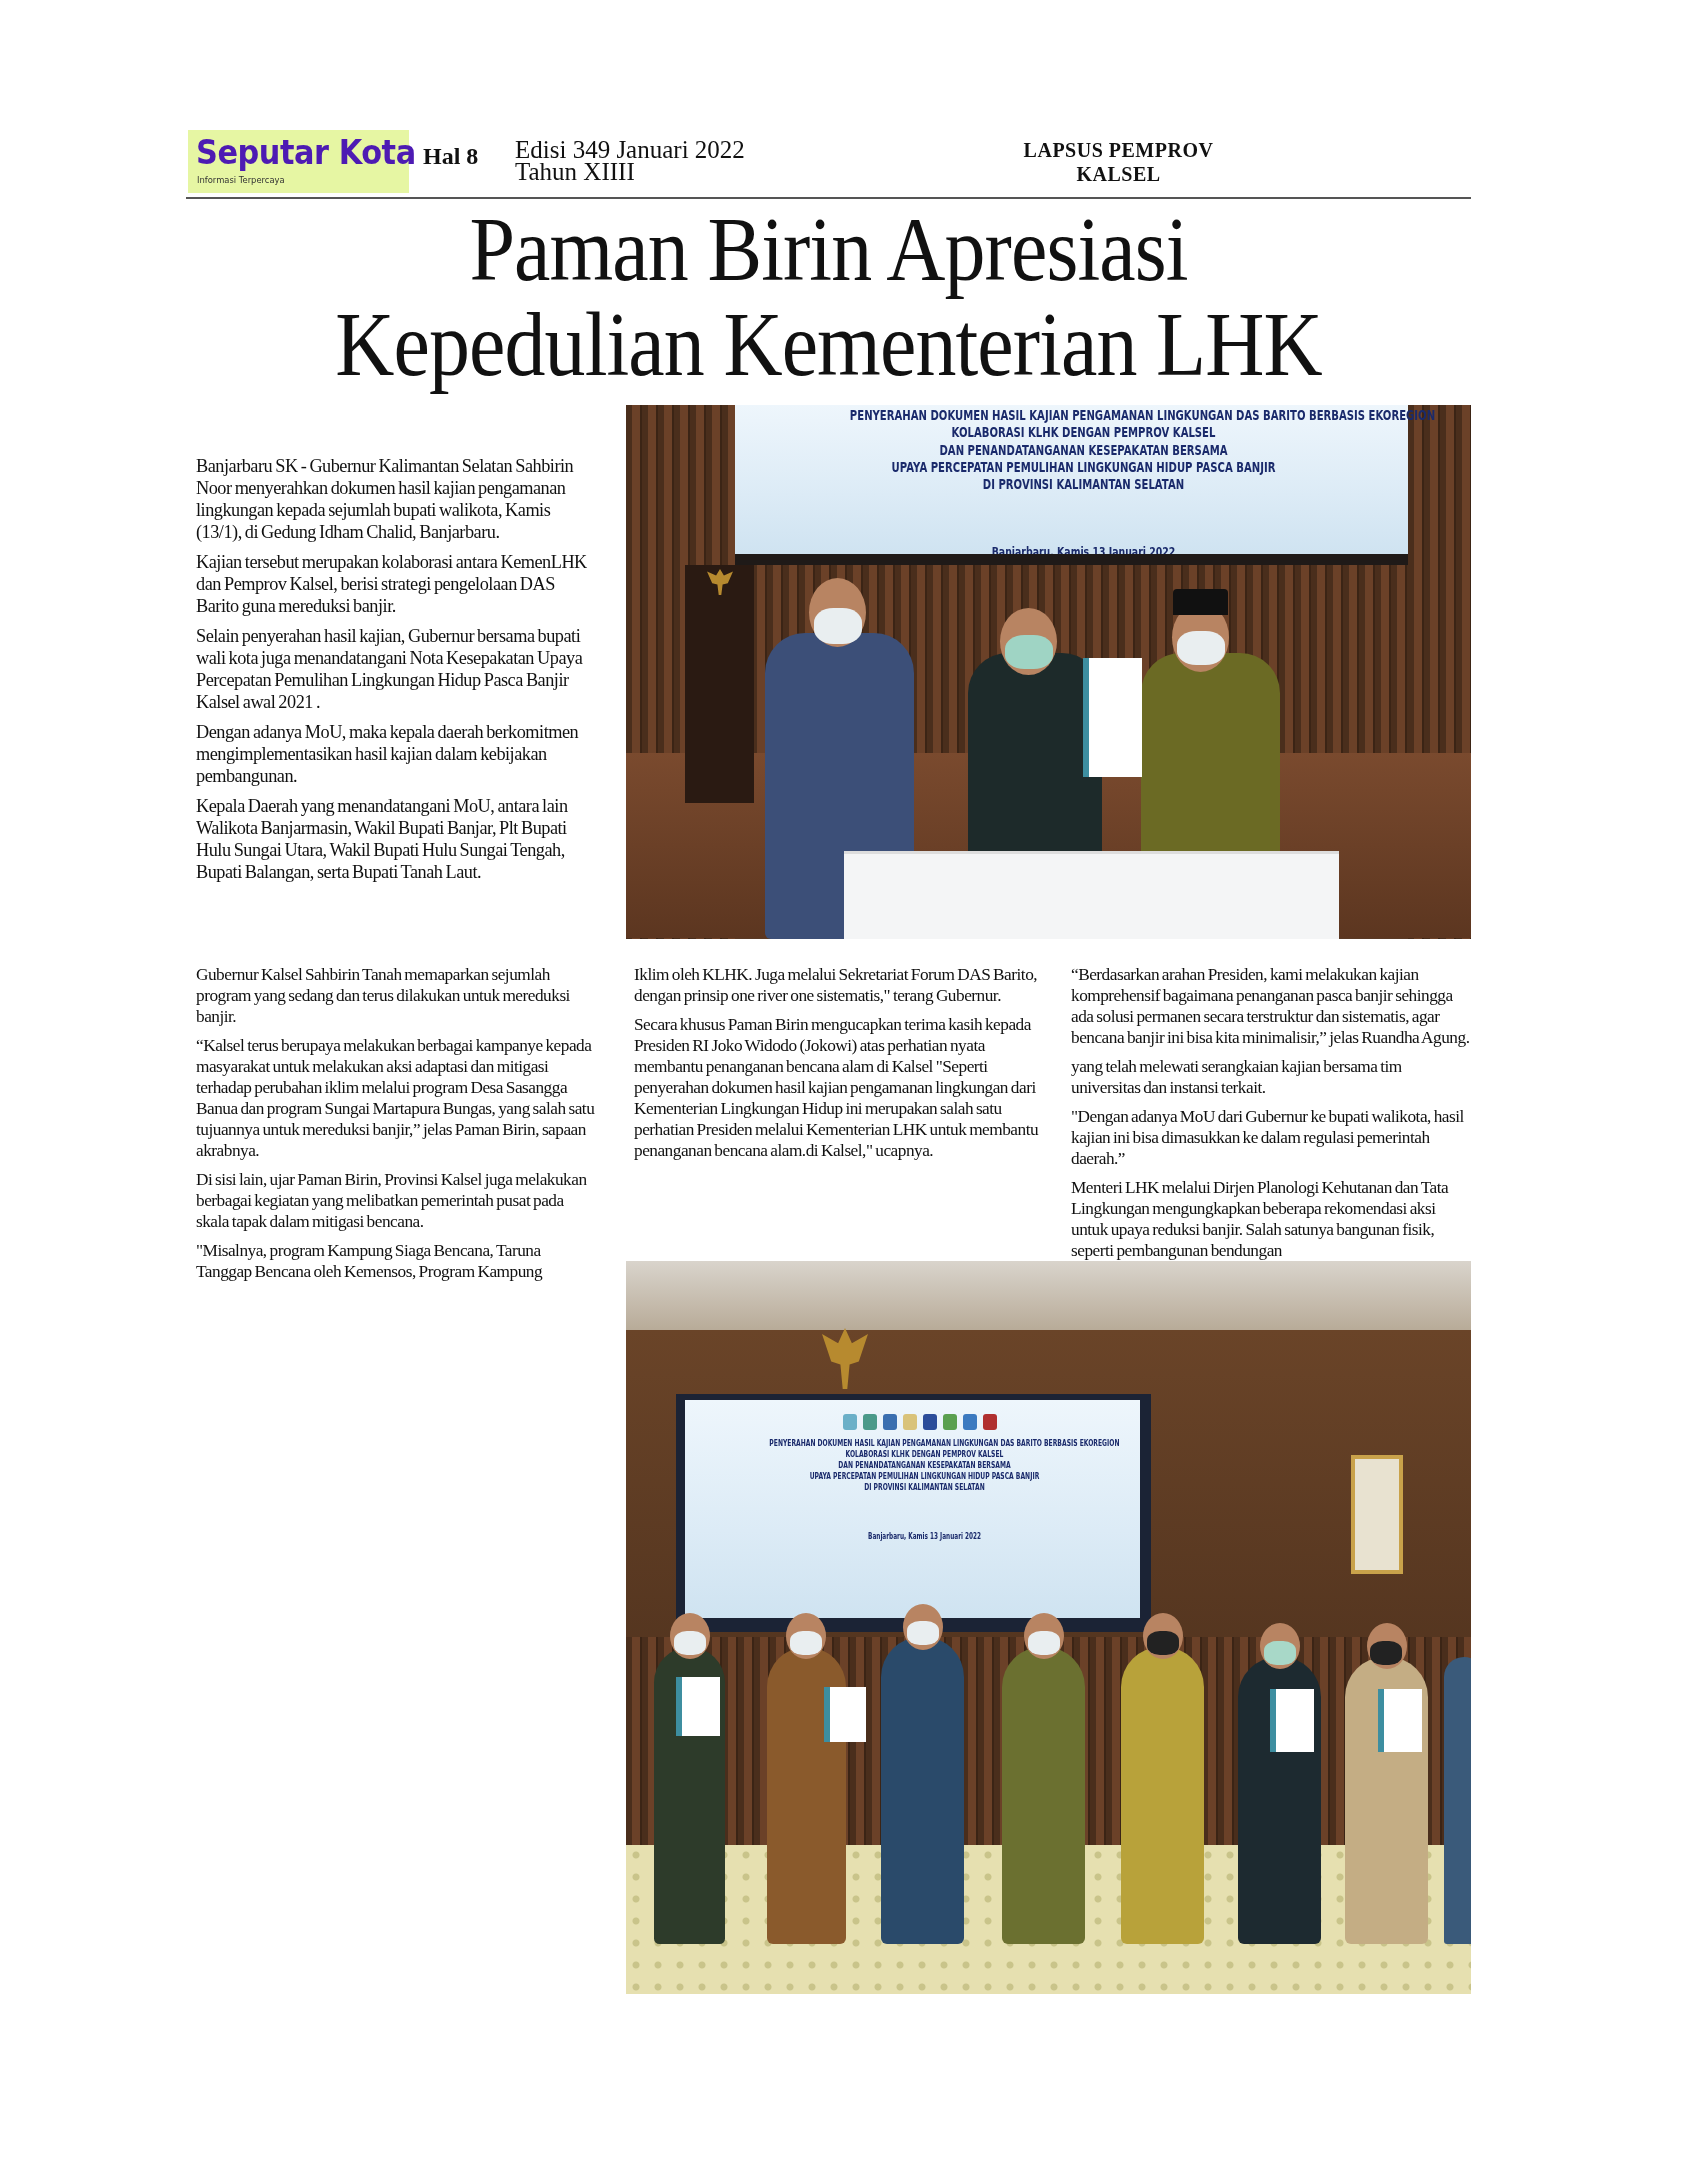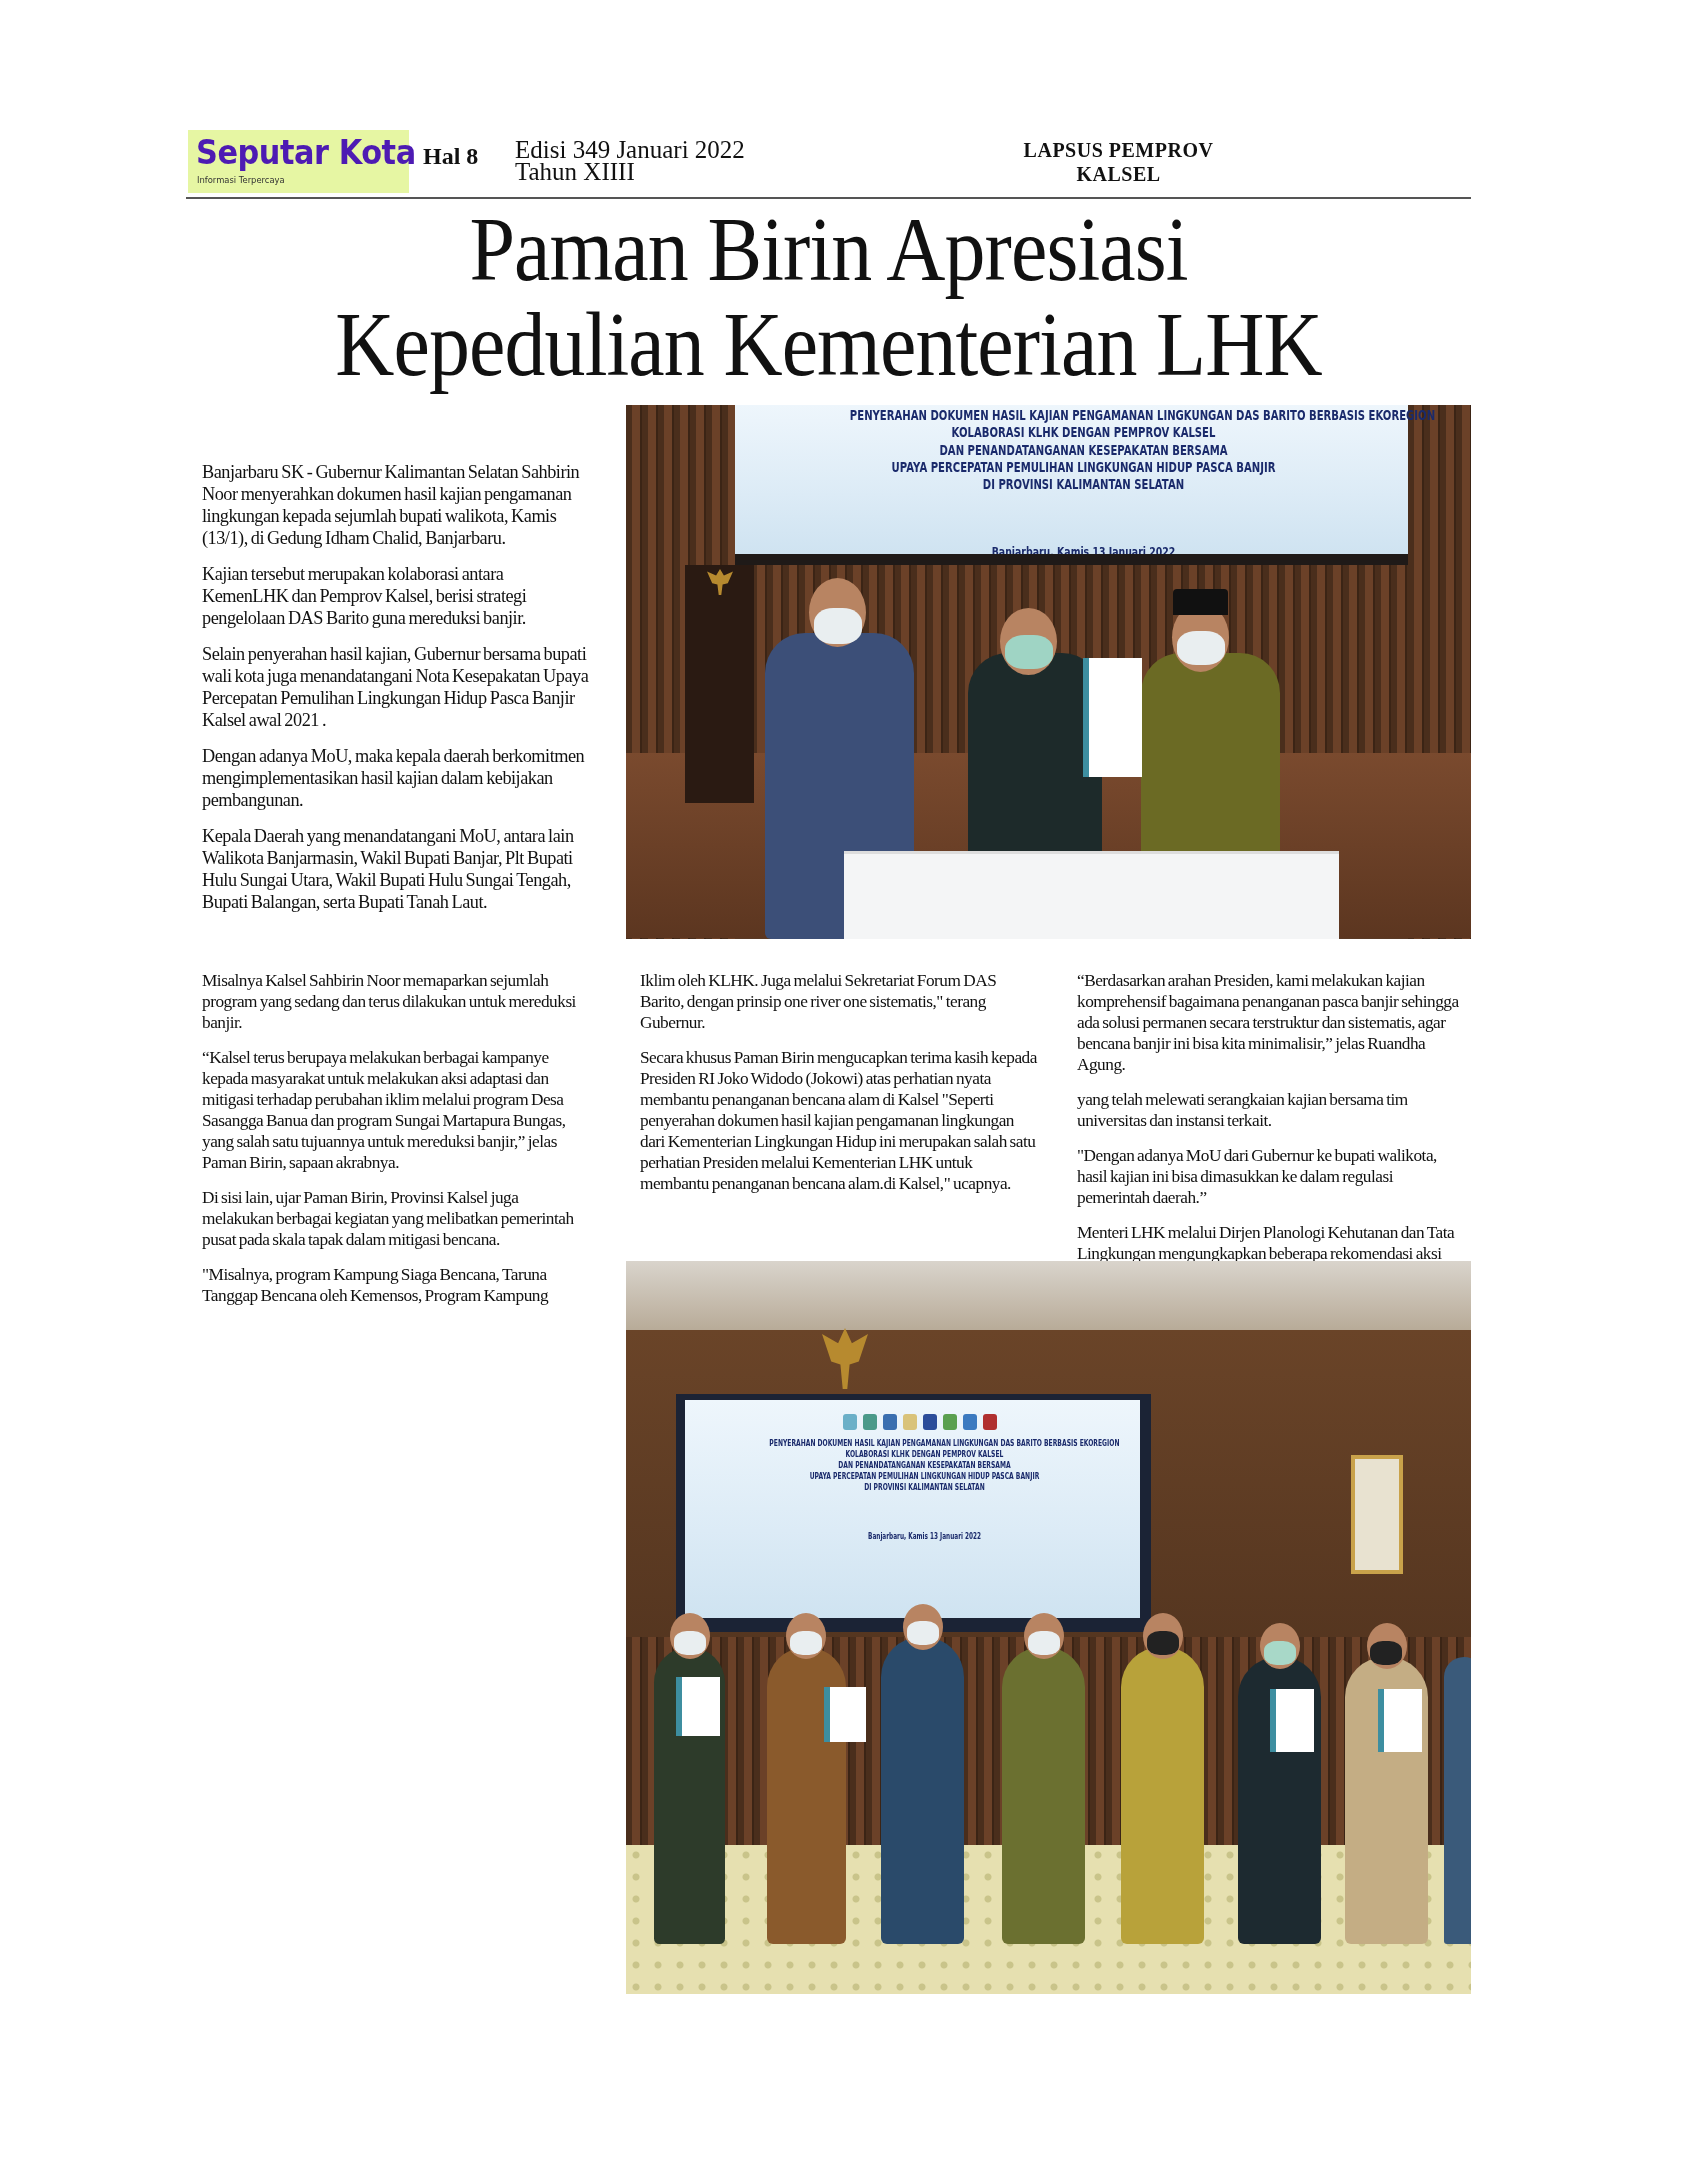--- a/index.html
+++ b/index.html
@@ -14,21 +14,21 @@
   .edisi { left:515px; top:139px; font-size:25px; line-height:22px; white-space:nowrap; }
   .lapsus { left:990px; top:138px; width:257px; text-align:center; font-weight:bold; font-size:20px; line-height:24px; letter-spacing:0.5px; }
   .rule { left:186px; top:197px; width:1285px; height:0; border-top:2px solid #555; }
 
   
   .headline { left:186px; top:202px; width:1285px; text-align:center; font-size:91px; line-height:95px; font-weight:normal; letter-spacing:-1px; transform:scaleX(0.9); transform-origin:center; }
   .headline div { white-space:nowrap; }
 
   
   .col { font-size:17.3px; line-height:21px; letter-spacing:-0.5px; word-spacing:-1px; }
-  .col p { margin:14px; }
+  .col p { margin:8px; }
   .col1a { left:188px; top:447px; width:416px; font-size:18.3px; line-height:22px; }
   .col1b { left:188px; top:956px; width:416px; }
   .col2 { left:626px; top:956px; width:426px; }
   .col3 { left:1063px; top:956px; width:416px; }
 
   
   .photo { overflow:hidden; }
   .photo1 { left:626px; top:405px; width:845px; height:534px; background:#5a3a26; }
   .photo2 { left:626px; top:1261px; width:845px; height:733px; background:#6a4a30; }
 
@@ -110,21 +110,21 @@
   <div class="mask" style="left:379px;top:230px;width:48px;height:34px;background:#9fd4c4;"></div>
   <div class="person" style="left:515px;top:248px;width:139px;height:277px;background:#6b6a24;"></div>
   <div class="head" style="left:546px;top:198px;width:57px;height:69px;"></div>
   <div style="position:absolute;left:547px;top:184px;width:55px;height:26px;background:#111;border-radius:4px 4px 0 0;"></div>
   <div class="mask" style="left:551px;top:226px;width:48px;height:34px;"></div>
   <div class="doc" style="left:457px;top:253px;width:53px;height:119px;"></div>
   <div class="table" style="left:218px;top:446px;width:495px;height:88px;"></div>
 </div>
 
 <div class="abs col col1b">
-  <p>Misalnya Kalsel Sahbirin Noor memaparkan sejumlah program yang sedang dan terus dilakukan untuk mereduksi banjir.</p>
+  <p>Gubernur Kalsel Sahbirin Tanah memaparkan sejumlah program yang sedang dan terus dilakukan untuk mereduksi banjir.</p>
   <p>“Kalsel terus berupaya melakukan berbagai kampanye kepada masyarakat untuk melakukan aksi adaptasi dan mitigasi terhadap perubahan iklim melalui program Desa Sasangga Banua dan program Sungai Martapura Bungas, yang salah satu tujuannya untuk mereduksi banjir,” jelas Paman Birin, sapaan akrabnya.</p>
   <p>Di sisi lain, ujar Paman Birin, Provinsi Kalsel juga melakukan berbagai kegiatan yang melibatkan pemerintah pusat pada skala tapak dalam mitigasi bencana.</p>
   <p>"Misalnya, program Kampung Siaga Bencana, Taruna Tanggap Bencana oleh Kemensos, Program Kampung</p>
 </div>
 
 <div class="abs col col2">
   <p>Iklim oleh KLHK. Juga melalui Sekretariat Forum DAS Barito, dengan prinsip one river one sistematis," terang Gubernur.</p>
   <p>Secara khusus Paman Birin mengucapkan terima kasih kepada Presiden RI Joko Widodo (Jokowi) atas perhatian nyata membantu penanganan bencana alam  di Kalsel  "Seperti penyerahan dokumen hasil kajian pengamanan lingkungan dari Kementerian Lingkungan Hidup ini merupakan salah satu perhatian Presiden melalui Kementerian LHK untuk membantu penanganan bencana alam.di Kalsel," ucapnya.</p>
 </div>
 

